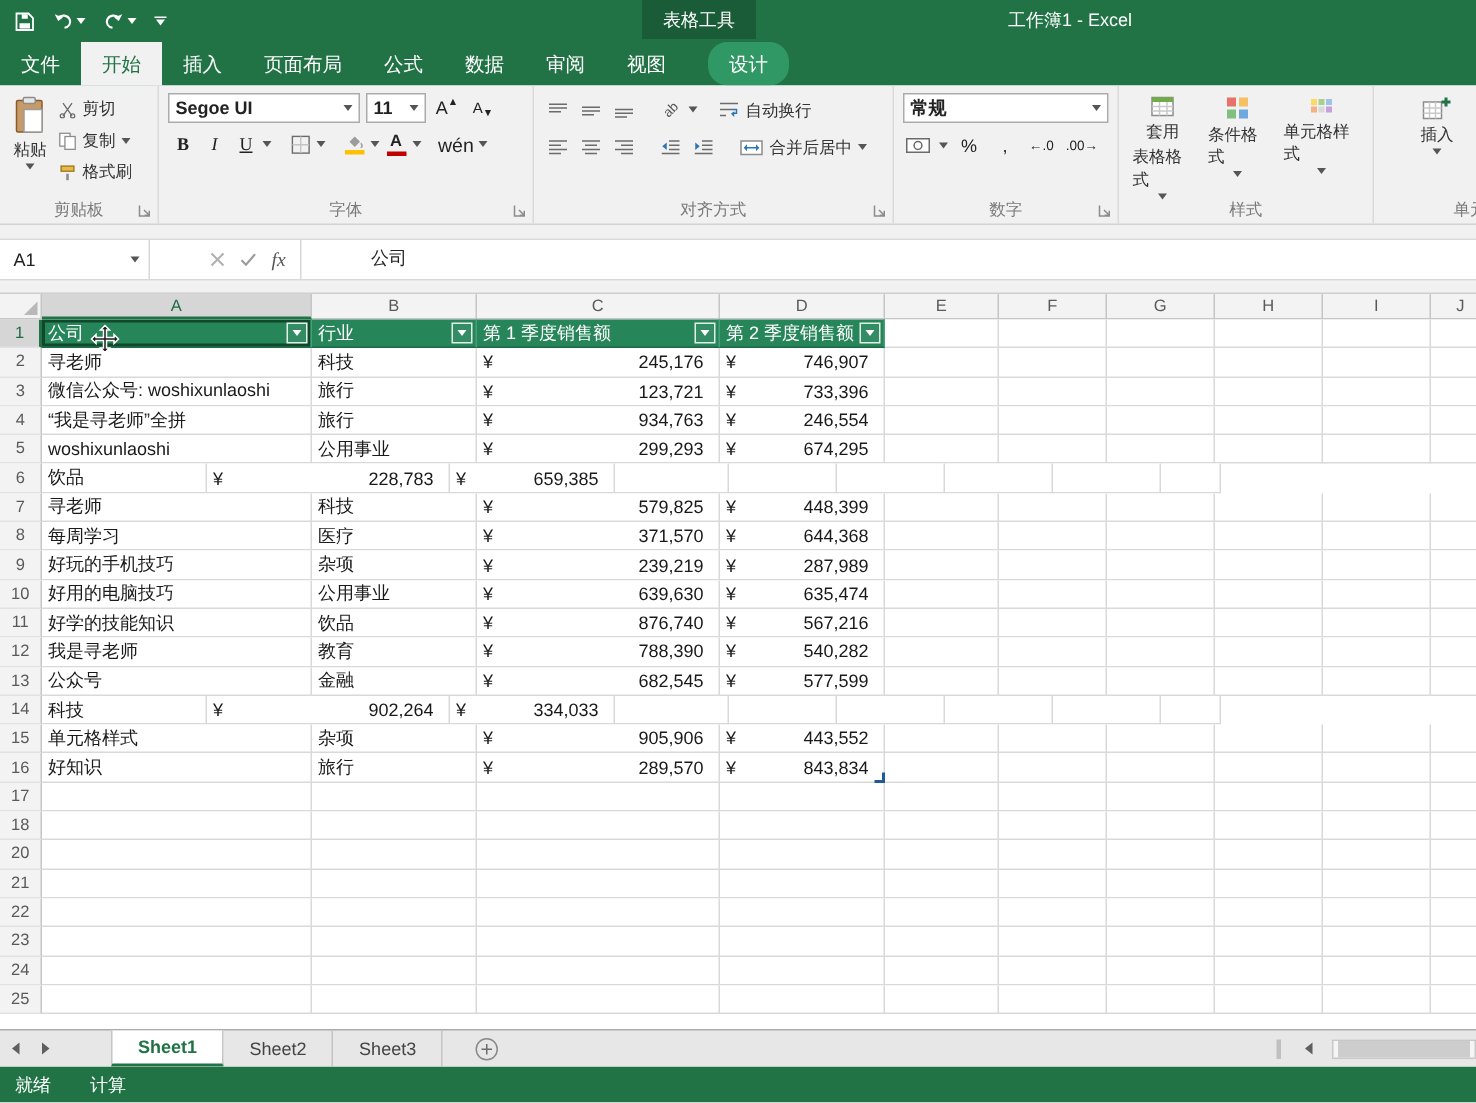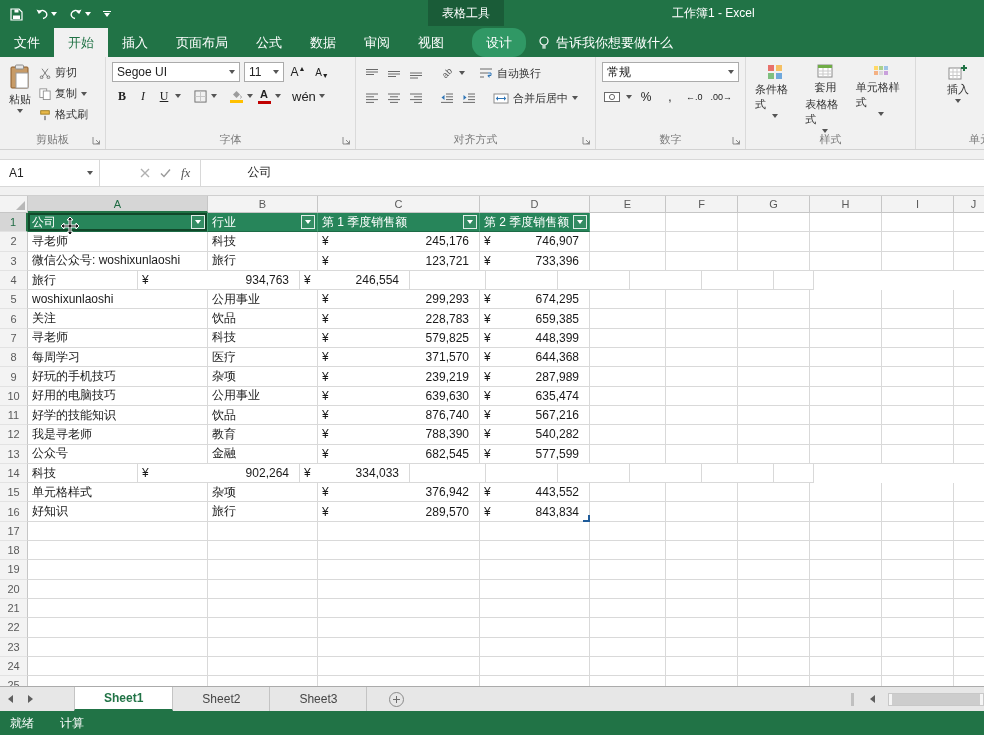--- a/index.html
+++ b/index.html
@@ -23,21 +23,21 @@
 
   
   .ribbon { height: 93px; background: #f1f1f1; border-bottom: 1px solid #d2d2d2; display: flex; overflow: hidden; flex: none; }
   .rgroup { position: relative; border-right: 1px solid #dadada; padding: 4px 4px 16px 4px; flex: none; }
   .glabel { position: absolute; bottom: 2px; left: 0; right: 0; text-align: center; font-size: 11px; color: #7a7a7a; }
   .launcher { position: absolute; right: 3px; bottom: 3px; width: 10px; height: 10px; cursor: default; }
   .row { display: flex; }
   .bigbtn { display: flex; flex-direction: column; align-items: center; justify-content: flex-start; gap: 2px; padding: 3px 5px; font-size: 11px; color: #333; cursor: default; }
   .sbtn { display: flex; align-items: center; gap: 4px; font-size: 11px; color: #333; padding: 2px 3px; cursor: default; white-space: nowrap; }
   .fbtn { min-width: 20px; height: 20px; display: flex; align-items: center; justify-content: center; font-size: 12px; color: #222; cursor: default; padding: 0 2px; }
-  .combo { background: #fff; border: 1px solid #ababab; height: 20px; display: flex; align-items: center; justify-content: space-between; font-size: 12px; color: #222; padding: 0 4px; cursor: default; }
+  .combo { background: #fff; border: 1px solid #ababab; height: 20px; display: flex; align-items: center; justify-content: space-between; font-size: 12px; color: #222; padding: 0 4px; cursor: default; font-weight: bold; }
   .caret { width: 0; height: 0; border-left: 3px solid transparent; border-right: 3px solid transparent; border-top: 4px solid #555; display: inline-block; flex: none; }
   .caret.white { border-top-color: #fff; }
   .colorbar { display: block; width: 13px; height: 3px; margin-top: 1px; }
   .vsep { width: 1px; background: #dadada; margin: 2px 3px; }
 
   
   .formularow { height: 46px; background: #f1f1f1; display: flex; align-items: center; padding: 0; border-bottom: 1px solid #cfcfcf; flex: none; }
   .fbar { display: flex; align-items: center; width: 100%; height: 28px; background: #fff; border-top: 1px solid #d8d8d8; border-bottom: 1px solid #d8d8d8; }
   .namebox { width: 100px; height: 100%; display: flex; align-items: center; border-right: 1px solid #d8d8d8; font-size: 12px; color: #222; padding-left: 9px; }
   .namebox .caret { margin-left: auto; margin-right: 6px; }
@@ -63,21 +63,21 @@
   .cell.cur { justify-content: space-between; padding-right: 10px; }
   .movecursor { position: absolute; left: 60px; top: 20px; pointer-events: none; }
   .fillhandle { position: absolute; left: 583px; top: 319px; width: 7px; height: 7px; border-right: 2px solid #1f5b99; border-bottom: 2px solid #1f5b99; }
 
   
   .sheetbar { height: 25px; background: #e7e7e7; border-top: 1px solid #ababab; display: flex; align-items: stretch; font-size: 12px; position: relative; flex: none; }
   .snav { display: flex; align-items: center; justify-content: center; width: 20px; color: #5f5f5f; cursor: default; }
   .tri-l { width: 0; height: 0; border-top: 4px solid transparent; border-bottom: 4px solid transparent; border-right: 5px solid #5f5f5f; display: inline-block; }
   .tri-r { width: 0; height: 0; border-top: 4px solid transparent; border-bottom: 4px solid transparent; border-left: 5px solid #5f5f5f; display: inline-block; }
   .tabspace { width: 34px; }
-  .stab { padding: 0 29px; display: flex; align-items: center; border-right: 1px solid #c4c4c4; color: #444; cursor: default; }
+  .stab { padding: 0 17px; display: flex; align-items: center; border-right: 1px solid #c4c4c4; color: #444; cursor: default; }
   .stab:first-of-type { border-left: 1px solid #c4c4c4; }
   .stab.active { background: #fff; color: #217346; font-weight: bold; border-bottom: 2px solid #217346; }
   .newsheet { width: 26px; display: flex; align-items: center; justify-content: center; cursor: default; }
   .pluscirc { width: 15px; height: 15px; border: 1px solid #8a8a8a; border-radius: 50%; position: relative; }
   .pluscirc::before, .pluscirc::after { content: ""; position: absolute; background: #6d6d6d; }
   .pluscirc::before { left: 3px; right: 3px; top: 6px; height: 1px; }
   .pluscirc::after { top: 3px; bottom: 3px; left: 6px; width: 1px; }
   .hscroll { position: absolute; right: 0; top: 0; bottom: 0; display: flex; align-items: center; gap: 6px; padding-right: 0; }
   .splitdots { width: 3px; height: 13px; margin-right: 2px; background: #9a9a9a; opacity: .5; }
   .track { width: 96px; height: 13px; background: #f5f5f5; border: 1px solid #c8c8c8; display: flex; align-items: center; }
@@ -128,28 +128,20 @@
   <div class="tabsrow">
     <div class="tab">文件</div>
     <div class="tab selected">开始</div>
     <div class="tab">插入</div>
     <div class="tab">页面布局</div>
     <div class="tab">公式</div>
     <div class="tab">数据</div>
     <div class="tab">审阅</div>
     <div class="tab">视图</div>
     <div class="tab contextual">设计</div>
-    <div class="tellme">
-      <svg width="12" height="14" viewBox="0 0 12 14">
-          <circle cx="6" cy="5" r="4" fill="none" stroke="#fff" stroke-width="1.2"></circle>
-          <rect x="4.3" y="9.5" width="3.4" height="1.2" fill="#fff"></rect>
-          <rect x="4.3" y="11.3" width="3.4" height="1.2" fill="#fff"></rect>
-        </svg>
-      <span>告诉我你想要做什么</span>
-    </div>
   </div>
 
   <div class="ribbon">
 
     <div class="rgroup" style="width:106px">
       <div class="row">
         <div class="bigbtn">
           <svg width="22" height="26" viewBox="0 0 22 26">
               <rect x="2" y="3" width="17" height="21" rx="1" fill="#c79b67" stroke="#8a5a2a"></rect>
               <rect x="6.5" y="1" width="8" height="4" rx="1" fill="#e6e6e6" stroke="#8c8c8c"></rect>
@@ -358,37 +350,37 @@
           <svg width="9" height="9" viewBox="0 0 9 9">
             <path d="M1 1 V8 H8" fill="none" stroke="#8c8c8c"></path>
             <path d="M4 4 L7.5 7.5 M7.5 4.5 V7.5 H4.5" fill="none" stroke="#8c8c8c"></path>
           </svg>
         </span>
     </div>
 
     <div class="rgroup" style="width:170px">
       <div class="row" style="justify-content:space-around;">
         <div class="bigbtn">
+          <svg width="16" height="14" viewBox="0 0 16 14">
+              <rect x="1" y="1" width="14" height="12" fill="#fff" stroke="#8c8c8c"></rect>
+              <rect x="1" y="1" width="14" height="3" fill="#70ad47"></rect>
+              <path d="M1 7 H15 M1 10 H15 M6 4 V13 M11 4 V13" stroke="#c9c9c9"></path>
+            </svg>
+          <span>套用</span>
+          <span>表格格式</span>
+          <span class="caret"></span>
+        </div>
+        <div class="bigbtn">
           <svg width="16" height="16" viewBox="0 0 16 16">
               <rect x="1" y="1" width="6" height="6" fill="#e8716b"></rect>
               <rect x="9" y="1" width="6" height="6" fill="#f5c063"></rect>
               <rect x="1" y="9" width="6" height="6" fill="#7fbf7f"></rect>
               <rect x="9" y="9" width="6" height="6" fill="#6fa8dc"></rect>
             </svg>
           <span>条件格式</span>
-          <span class="caret"></span>
-        </div>
-        <div class="bigbtn">
-          <svg width="16" height="14" viewBox="0 0 16 14">
-              <rect x="1" y="1" width="14" height="12" fill="#fff" stroke="#8c8c8c"></rect>
-              <rect x="1" y="1" width="14" height="3" fill="#70ad47"></rect>
-              <path d="M1 7 H15 M1 10 H15 M6 4 V13 M11 4 V13" stroke="#c9c9c9"></path>
-            </svg>
-          <span>套用</span>
-          <span>表格格式</span>
           <span class="caret"></span>
         </div>
         <div class="bigbtn">
           <svg width="16" height="14" viewBox="0 0 16 14">
               <rect x="1" y="2" width="4" height="4" fill="#ffd966"></rect>
               <rect x="6" y="2" width="4" height="4" fill="#a9d08e"></rect>
               <rect x="11" y="2" width="4" height="4" fill="#9dc3e6"></rect>
               <rect x="1" y="7" width="4" height="4" fill="#f4b183"></rect>
               <rect x="6" y="7" width="4" height="4" fill="#d9d9d9"></rect>
               <rect x="11" y="7" width="4" height="4" fill="#c9a0dc"></rect>
@@ -520,20 +512,21 @@
           </div>
           <div class="cell" style="width: 76px;"></div>
           <div class="cell" style="width: 72px;"></div>
           <div class="cell" style="width: 72px;"></div>
           <div class="cell" style="width: 72px;"></div>
           <div class="cell" style="width: 72px;"></div>
           <div class="cell" style="width: 40px;"></div>
         </div>
         <div class="grow">
           <div class="rownum">4</div>
+          <div class="cell" style="width: 180px;">“我是寻老师”全拼</div>
           <div class="cell" style="width: 110px;">旅行</div>
           <div class="cell cur" style="width: 162px;">
             <span>¥</span>
             <span>934,763</span>
           </div>
           <div class="cell cur" style="width: 110px;">
             <span>¥</span>
             <span>246,554</span>
           </div>
           <div class="cell" style="width: 76px;"></div>
@@ -557,21 +550,20 @@
           </div>
           <div class="cell" style="width: 76px;"></div>
           <div class="cell" style="width: 72px;"></div>
           <div class="cell" style="width: 72px;"></div>
           <div class="cell" style="width: 72px;"></div>
           <div class="cell" style="width: 72px;"></div>
           <div class="cell" style="width: 40px;"></div>
         </div>
         <div class="grow">
           <div class="rownum">6</div>
-          <div class="cell" style="width: 180px;">关注</div>
           <div class="cell" style="width: 110px;">饮品</div>
           <div class="cell cur" style="width: 162px;">
             <span>¥</span>
             <span>228,783</span>
           </div>
           <div class="cell cur" style="width: 110px;">
             <span>¥</span>
             <span>659,385</span>
           </div>
           <div class="cell" style="width: 76px;"></div>
@@ -731,21 +723,21 @@
           <div class="cell" style="width: 72px;"></div>
           <div class="cell" style="width: 72px;"></div>
           <div class="cell" style="width: 40px;"></div>
         </div>
         <div class="grow">
           <div class="rownum">15</div>
           <div class="cell" style="width: 180px;">单元格样式</div>
           <div class="cell" style="width: 110px;">杂项</div>
           <div class="cell cur" style="width: 162px;">
             <span>¥</span>
-            <span>376,942</span>
+            <span>905,906</span>
           </div>
           <div class="cell cur" style="width: 110px;">
             <span>¥</span>
             <span>443,552</span>
           </div>
           <div class="cell" style="width: 76px;"></div>
           <div class="cell" style="width: 72px;"></div>
           <div class="cell" style="width: 72px;"></div>
           <div class="cell" style="width: 72px;"></div>
           <div class="cell" style="width: 72px;"></div>
@@ -778,33 +770,20 @@
           <div class="cell" style="width: 110px;"></div>
           <div class="cell" style="width: 76px;"></div>
           <div class="cell" style="width: 72px;"></div>
           <div class="cell" style="width: 72px;"></div>
           <div class="cell" style="width: 72px;"></div>
           <div class="cell" style="width: 72px;"></div>
           <div class="cell" style="width: 40px;"></div>
         </div>
         <div class="grow">
           <div class="rownum">18</div>
-          <div class="cell" style="width: 180px;"></div>
-          <div class="cell" style="width: 110px;"></div>
-          <div class="cell" style="width: 162px;"></div>
-          <div class="cell" style="width: 110px;"></div>
-          <div class="cell" style="width: 76px;"></div>
-          <div class="cell" style="width: 72px;"></div>
-          <div class="cell" style="width: 72px;"></div>
-          <div class="cell" style="width: 72px;"></div>
-          <div class="cell" style="width: 72px;"></div>
-          <div class="cell" style="width: 40px;"></div>
-        </div>
-        <div class="grow">
-          <div class="rownum">19</div>
           <div class="cell" style="width: 180px;"></div>
           <div class="cell" style="width: 110px;"></div>
           <div class="cell" style="width: 162px;"></div>
           <div class="cell" style="width: 110px;"></div>
           <div class="cell" style="width: 76px;"></div>
           <div class="cell" style="width: 72px;"></div>
           <div class="cell" style="width: 72px;"></div>
           <div class="cell" style="width: 72px;"></div>
           <div class="cell" style="width: 72px;"></div>
           <div class="cell" style="width: 40px;"></div>

